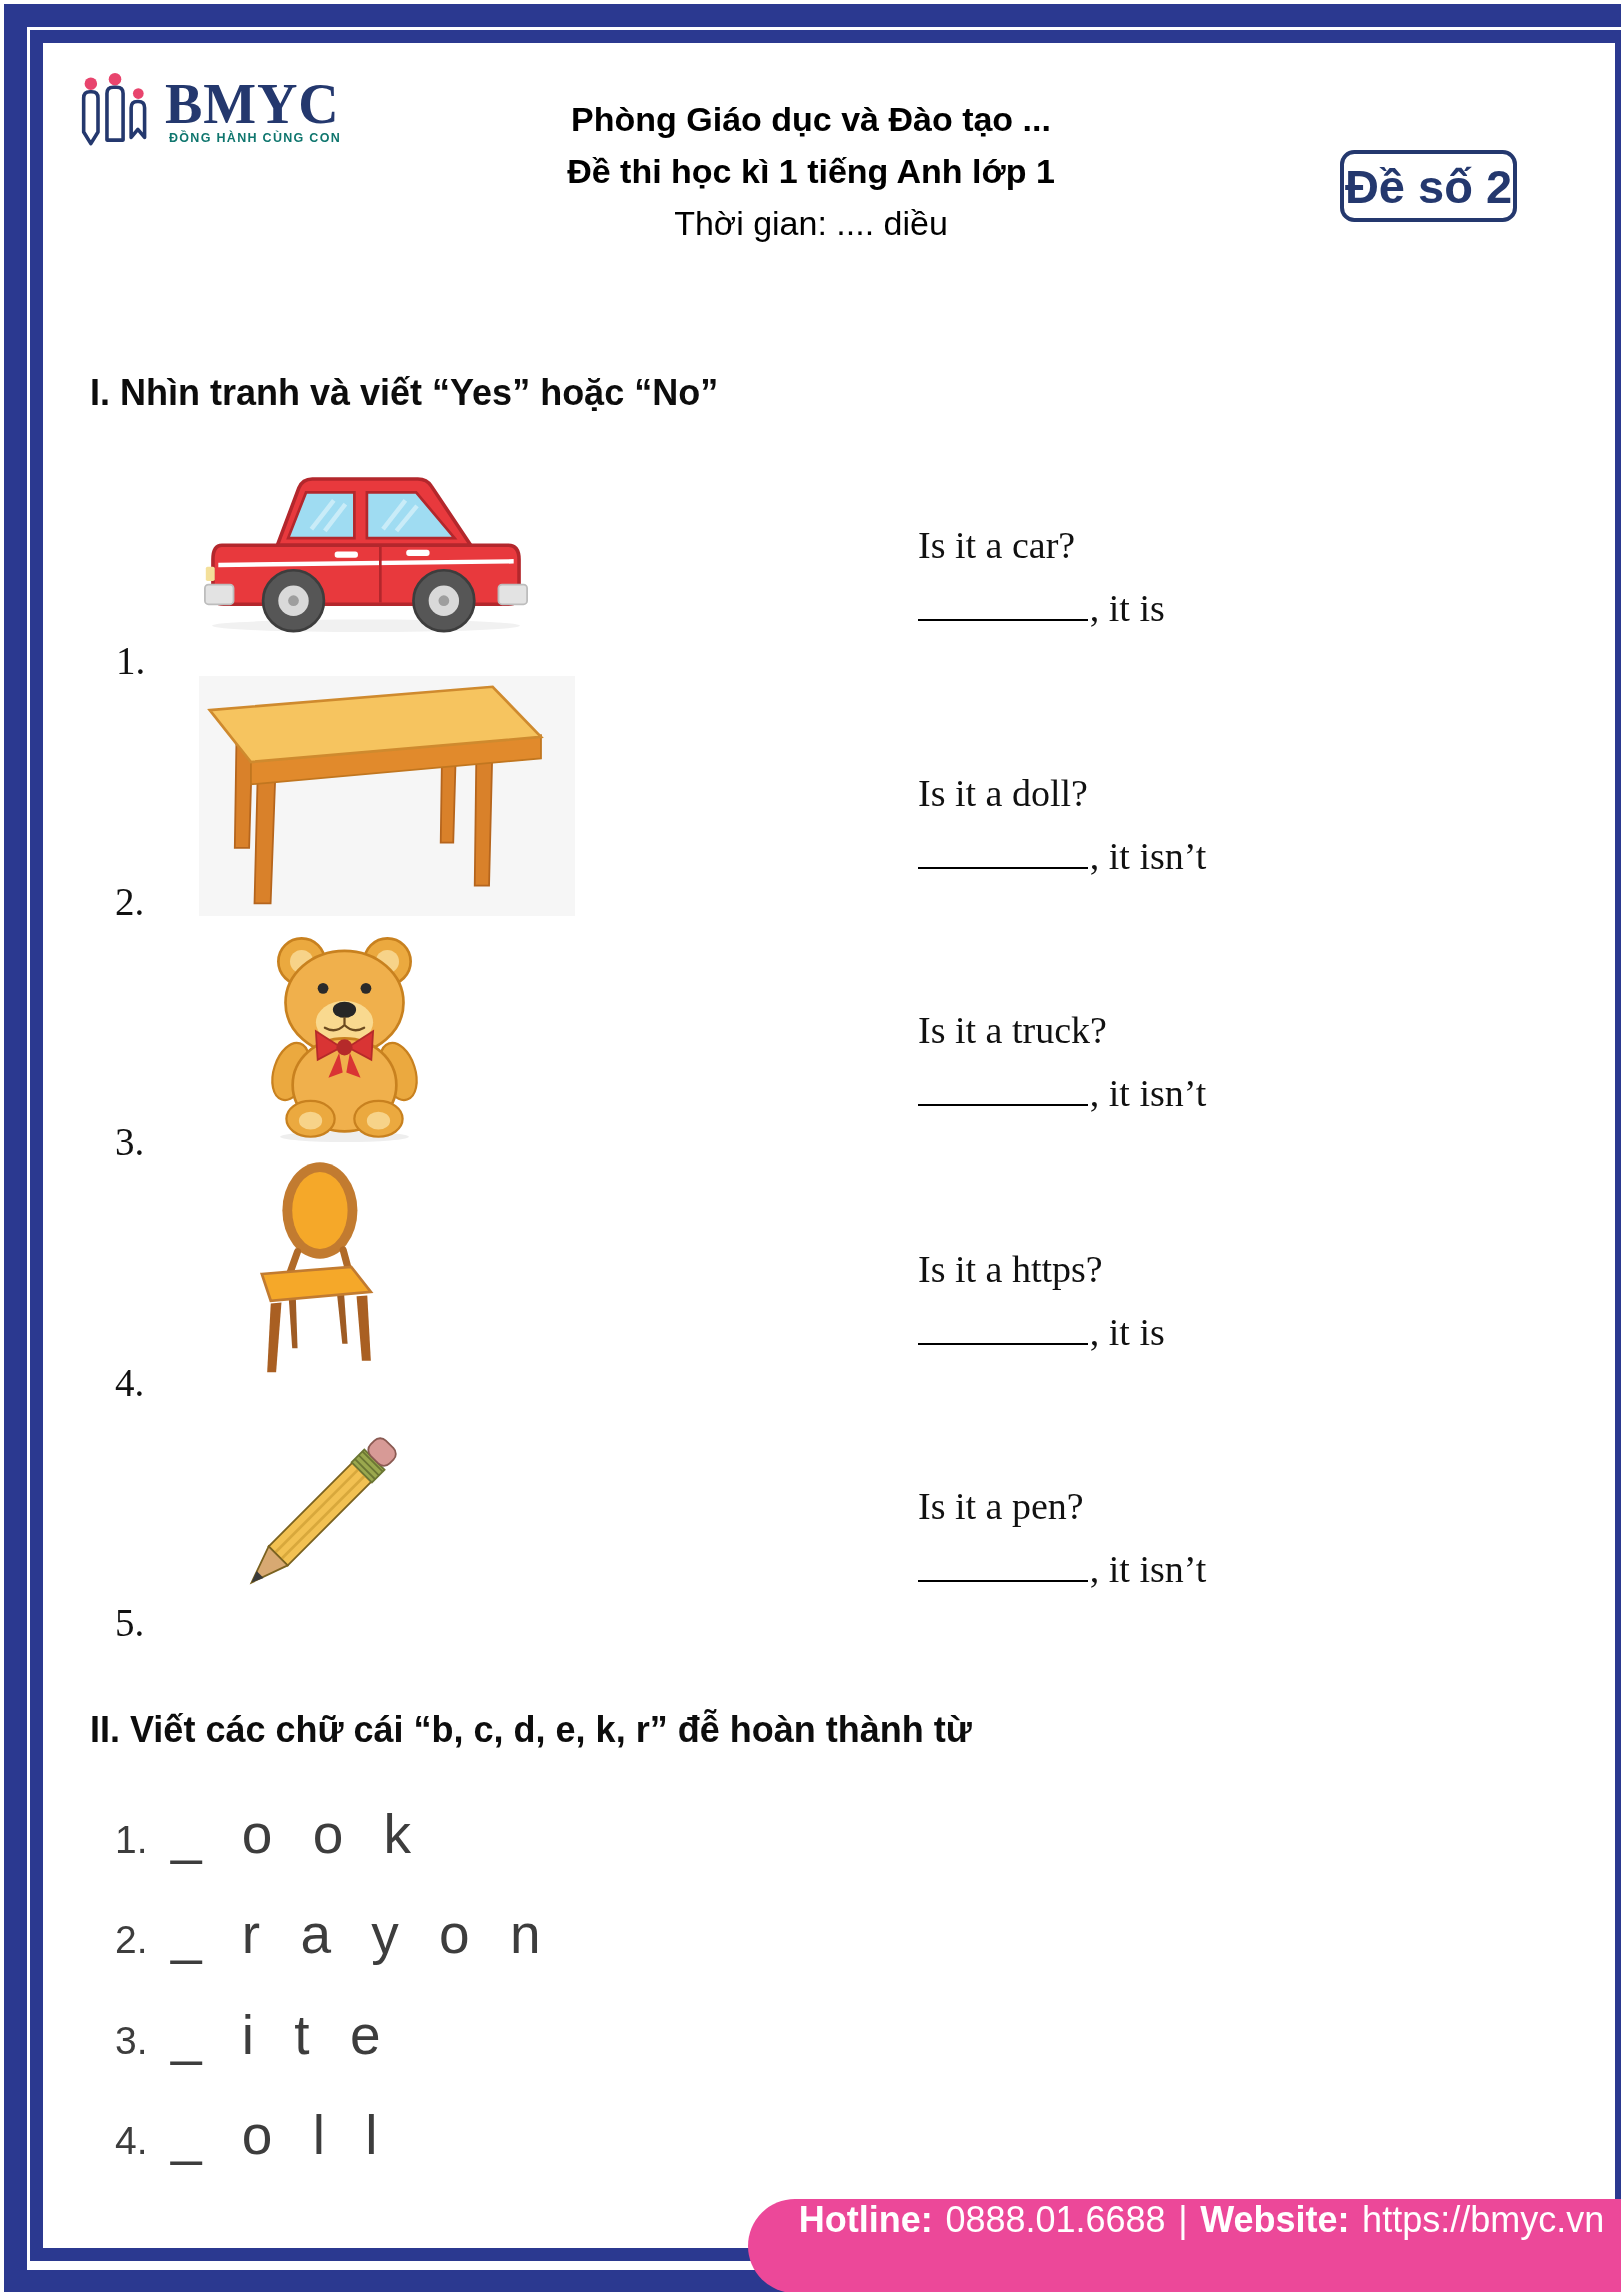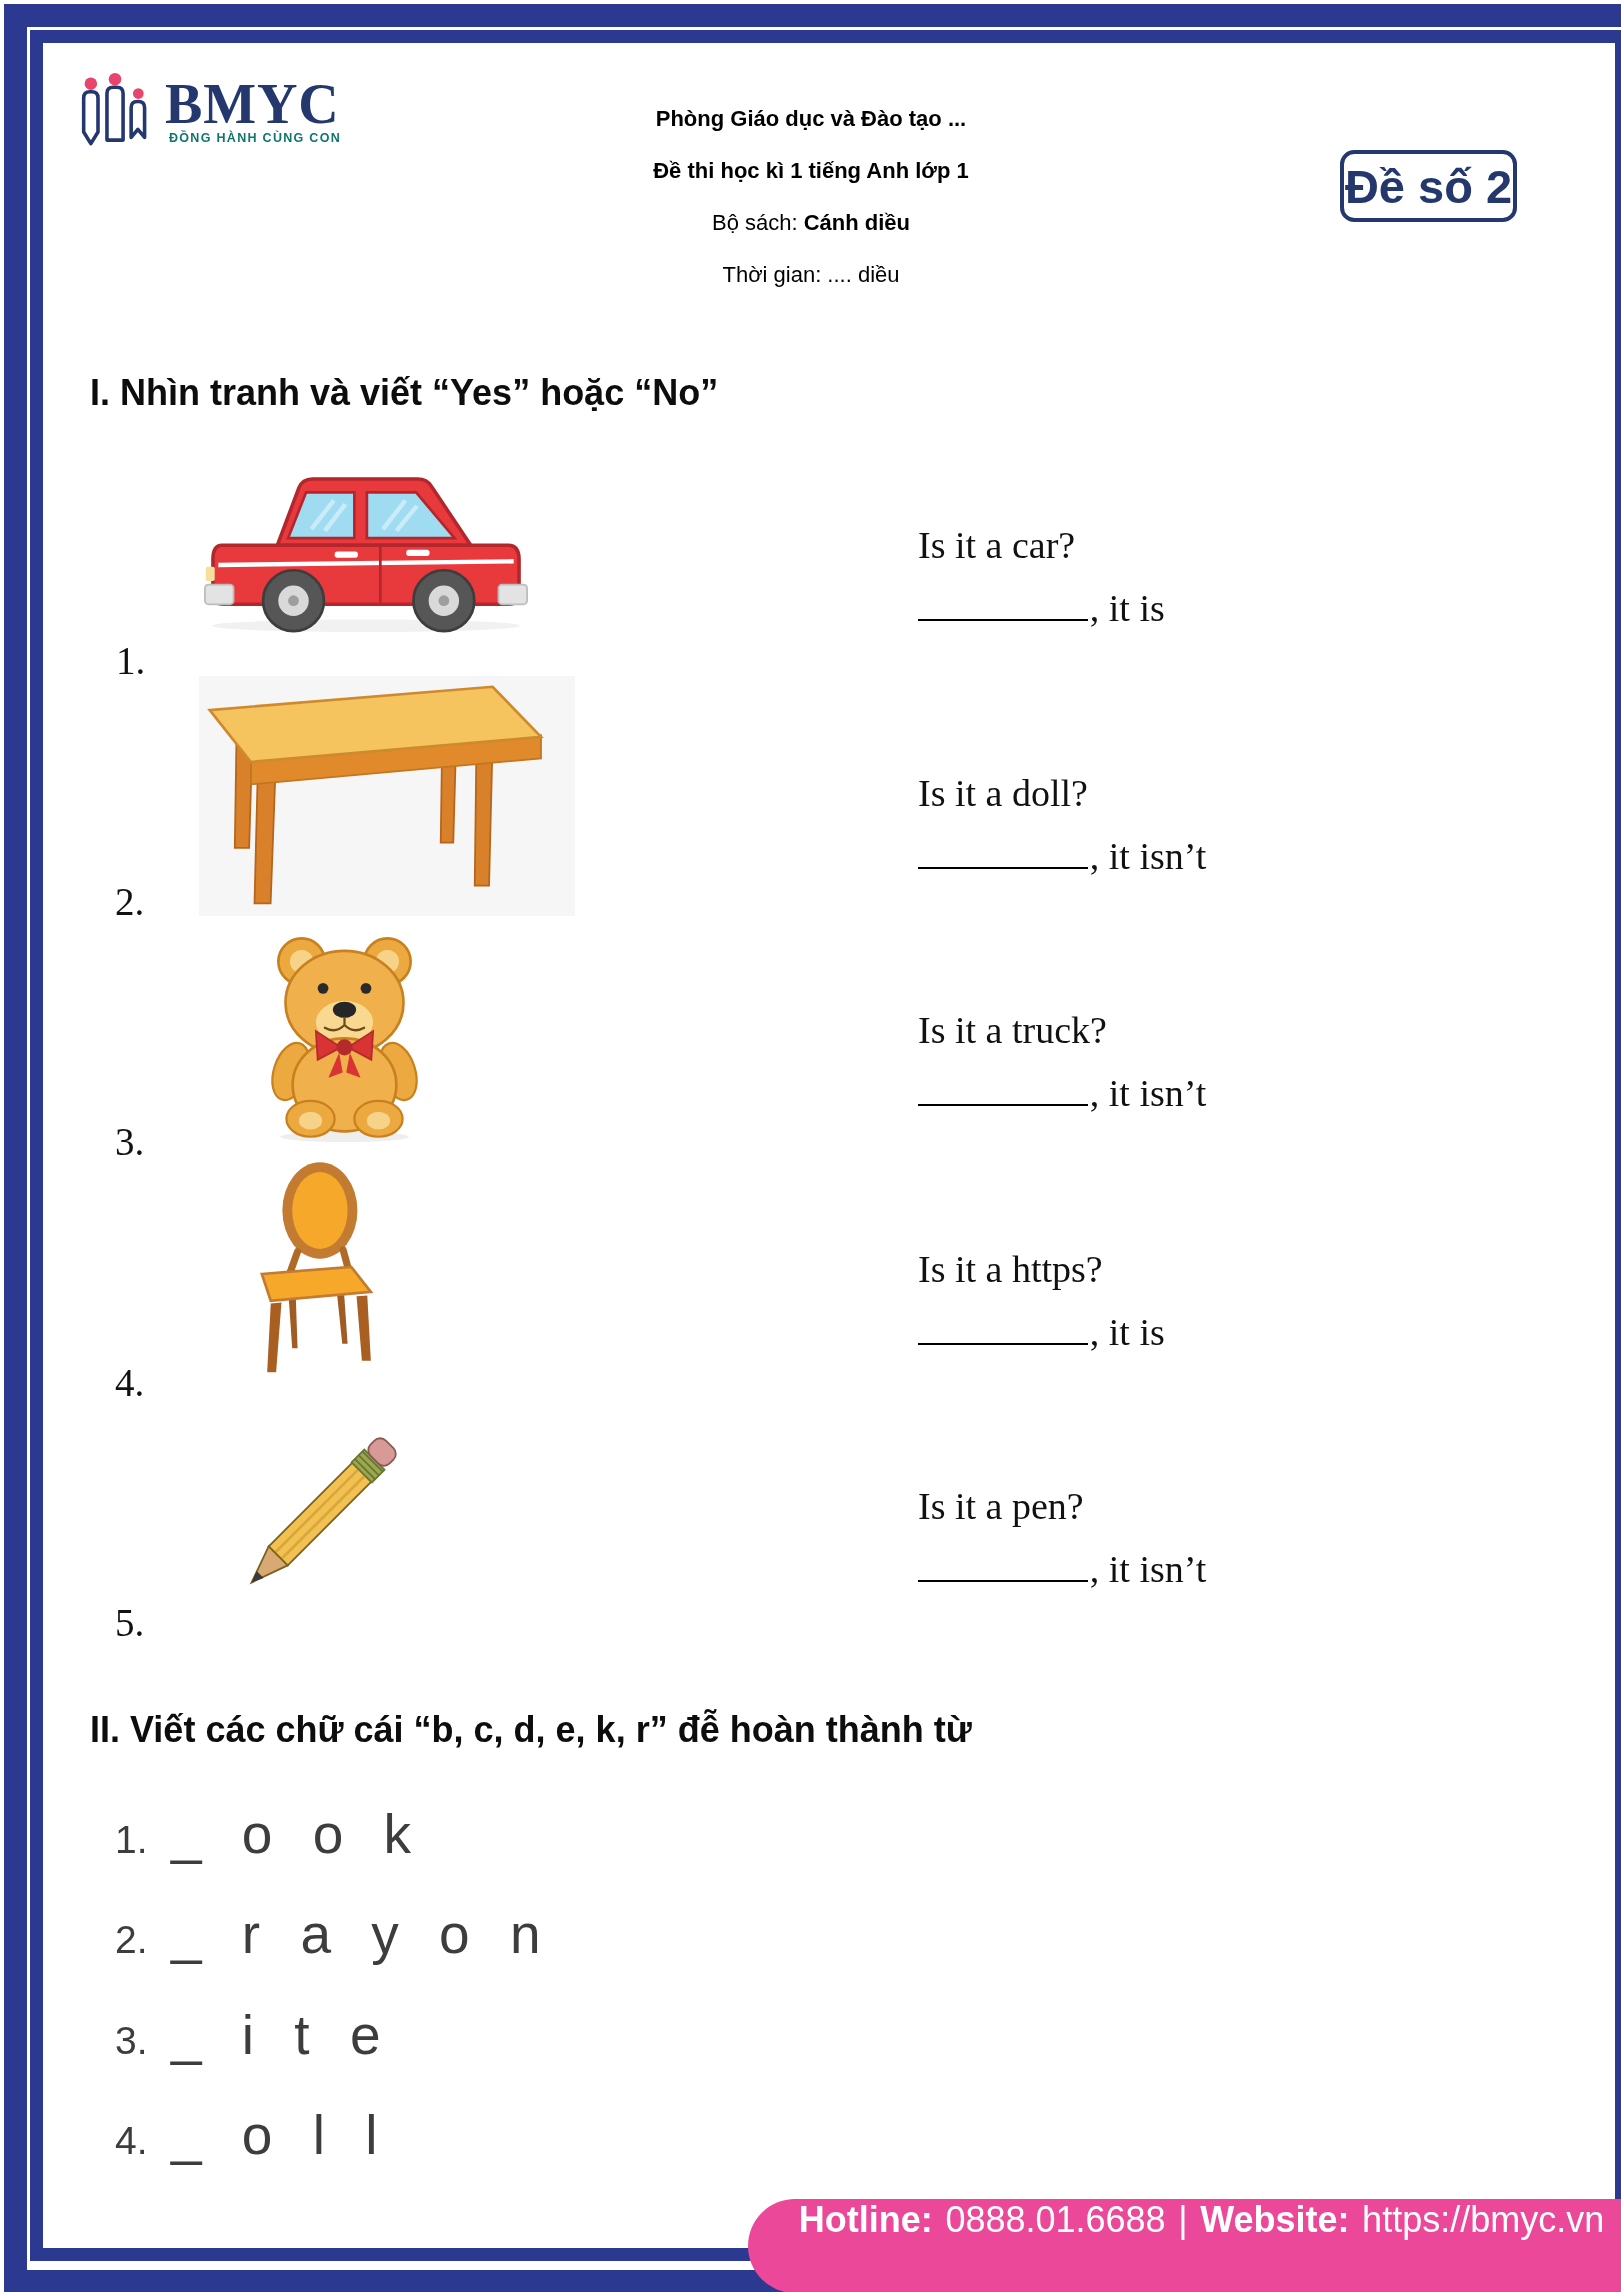--- a/index.html
+++ b/index.html
@@ -12,21 +12,21 @@
                border:13.4px solid #2b3990;box-sizing:border-box;}
   
   .logo{position:absolute;left:79px;top:70px;width:385px;height:90px;}
   .logo-icons{position:absolute;left:0;top:1.8px;}
   .logo-brand{position:absolute;left:86px;top:1.8px;font-family:"Liberation Serif",serif;
               font-weight:bold;font-size:56px;color:#24386e;letter-spacing:0.9px;}
   .logo-tagline{position:absolute;left:90px;top:61px;font-size:12.5px;font-weight:bold;
                 color:#0f766e;letter-spacing:1.3px;}
   .head-block{position:absolute;left:811px;top:93px;transform:translateX(-50%);
               text-align:center;white-space:nowrap;color:#000;}
-  .head-block div{line-height:52px;font-size:22px;}
+  .head-block div{line-height:52px;font-size:34px;}
   .hb-b{font-weight:bold;}
   .badge{position:absolute;left:1340px;top:150px;width:177px;height:72px;
          border:4.5px solid #24386e;border-radius:14.3px;box-sizing:border-box;
          display:flex;align-items:center;justify-content:center;
          font-size:47px;font-weight:bold;color:#24386e;background:#fff;}
   
   .sec-title{position:absolute;left:90px;font-size:36px;font-weight:bold;color:#0d0d0d;white-space:nowrap;}
   
   .num{position:absolute;font-family:"Liberation Serif",serif;font-size:39px;color:#111;}
   .illus{position:absolute;}
@@ -63,21 +63,20 @@
       <circle cx="66" cy="24" r="6" fill="#e8446d"></circle>
       <path d="M58 40 q0 -7 7 -7 h1 q7 0 7 7 v33 l-7.5 -9 -7.5 9 Z" fill="#fff" stroke="#24386e" stroke-width="4" stroke-linejoin="round"></path>
     </svg>
     <div class="logo-brand">BMYC</div>
     <div class="logo-tagline">ĐỒNG HÀNH CÙNG CON</div>
   </div>
 
   <div class="head-block">
     <div class="hb-b">Phòng Giáo dục và Đào tạo ...</div>
     <div class="hb-b">Đề thi học kì 1 tiếng Anh lớp 1</div>
-    <div><span>Bộ sách: </span><span class="hb-b">Cánh diều</span></div>
     <div>Thời gian: .... diều</div>
   </div>
 
   <div class="badge">Đề số 2</div>
 
   <div class="sec-title" style="top:372px;">I. Nhìn tranh và viết “Yes” hoặc “No”</div>
 
   <svg class="illus" style="left:204px;top:459px;" width="324" height="176" viewBox="0 0 362 196">
     <ellipse cx="181" cy="186" rx="172" ry="7" fill="#f1f1f1"></ellipse>
     <path d="M82 96 L106 32 Q110 22 121 22 L239 22 Q249 22 254 30 L298 96 Z" fill="#e8393d" stroke="#b3272c" stroke-width="4"></path>

